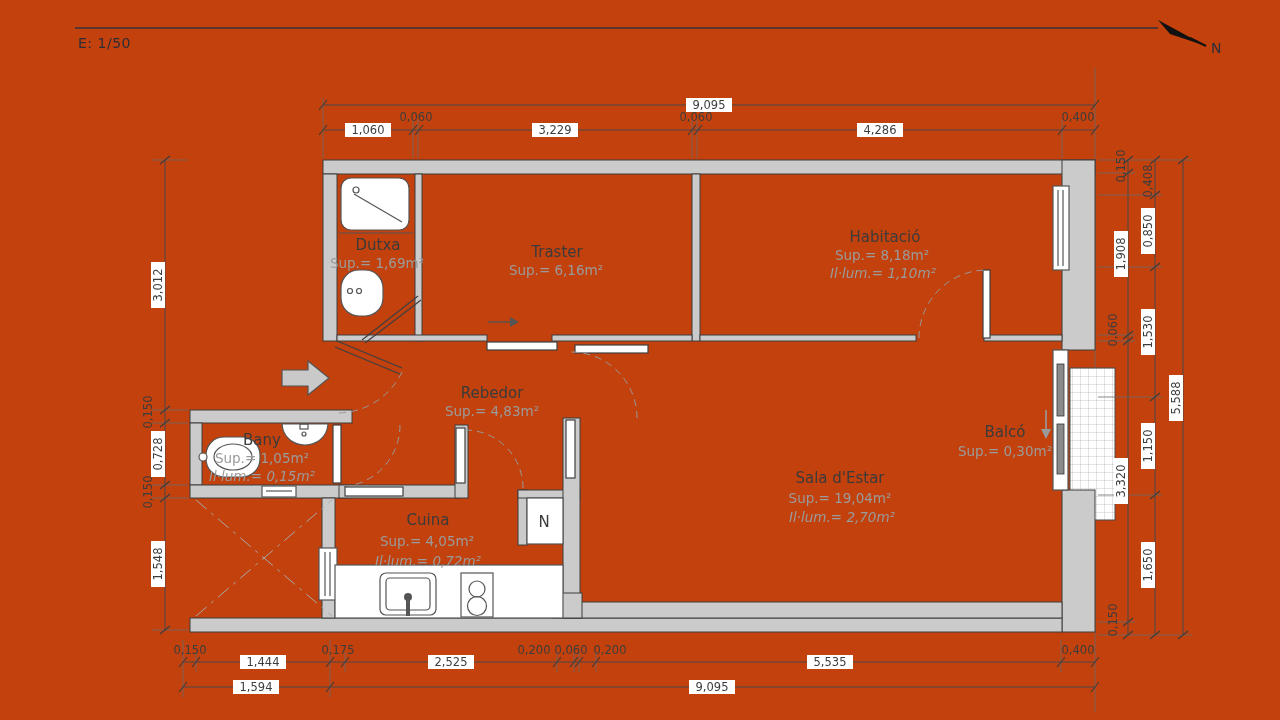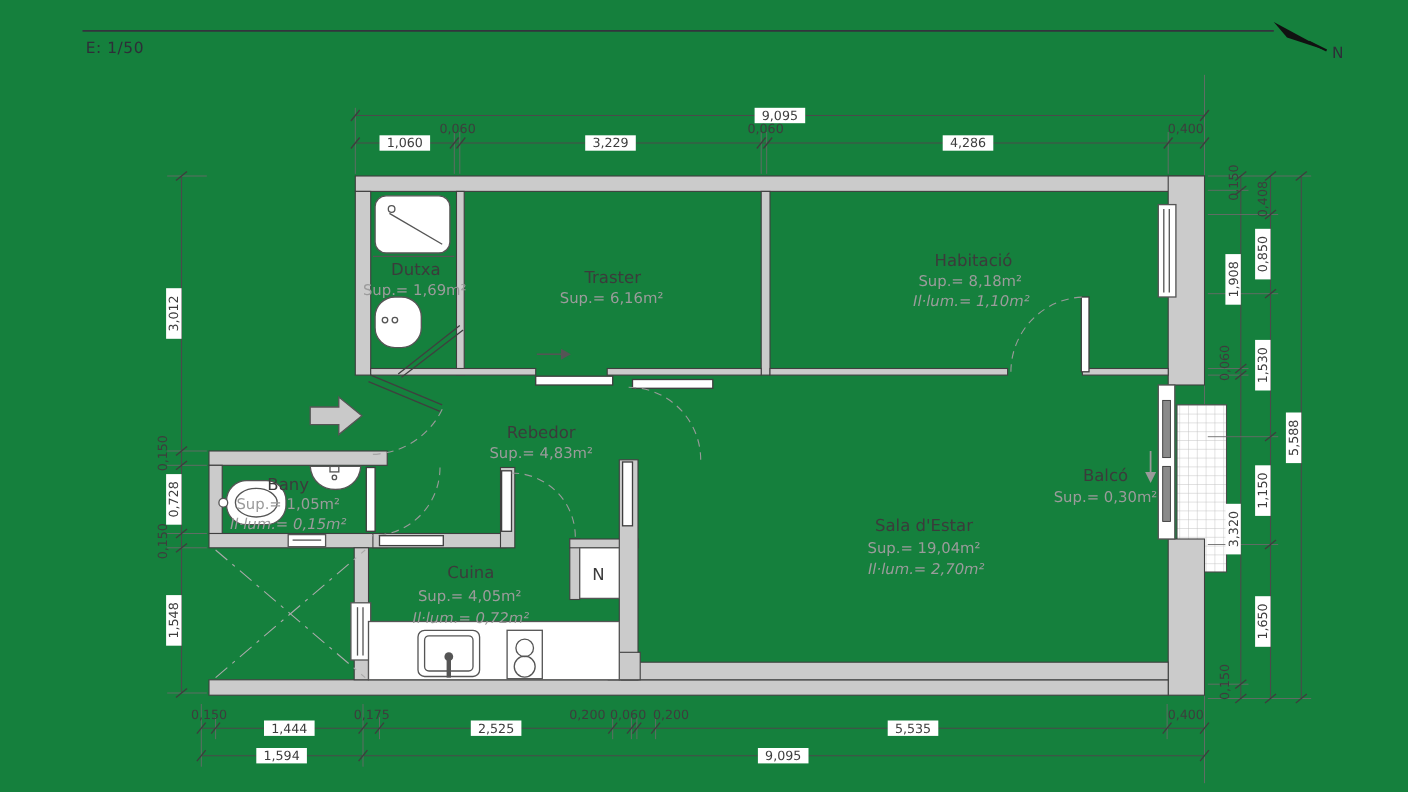--- a/index.html
+++ b/index.html
@@ -1,16 +1,16 @@
 <!DOCTYPE html>
 <html><head>
 <meta charset="utf-8">
 <style>
   html,body{margin:0;padding:0;background:#ffffff;}
-  .page{position:relative;width:1280px;height:720px;background:#15803d;overflow:hidden;
+  .page{position:relative;width:1280px;height:720px;background:#c2410c;overflow:hidden;
         font-family:"DejaVu Sans", sans-serif;}
   svg{position:absolute;left:0;top:0;}
   text{font-family:"DejaVu Sans", sans-serif;}
   .rn{font-size:15px;fill:#3b3b3b;}
   .rs{font-size:13.5px;fill:#9b9b9b;}
   .ri{font-size:13.5px;fill:#9b9b9b;font-style:italic;}
   .dim{font-size:11.5px;fill:#3d3d3d;}
   .scale-label{font-size:14px;fill:#2e2e38;letter-spacing:.5px;}
   .nlabel{font-size:14px;fill:#2e2e38;}
   .wall{fill:#cbcbcb;stroke:#3f3f3f;stroke-width:1;}

